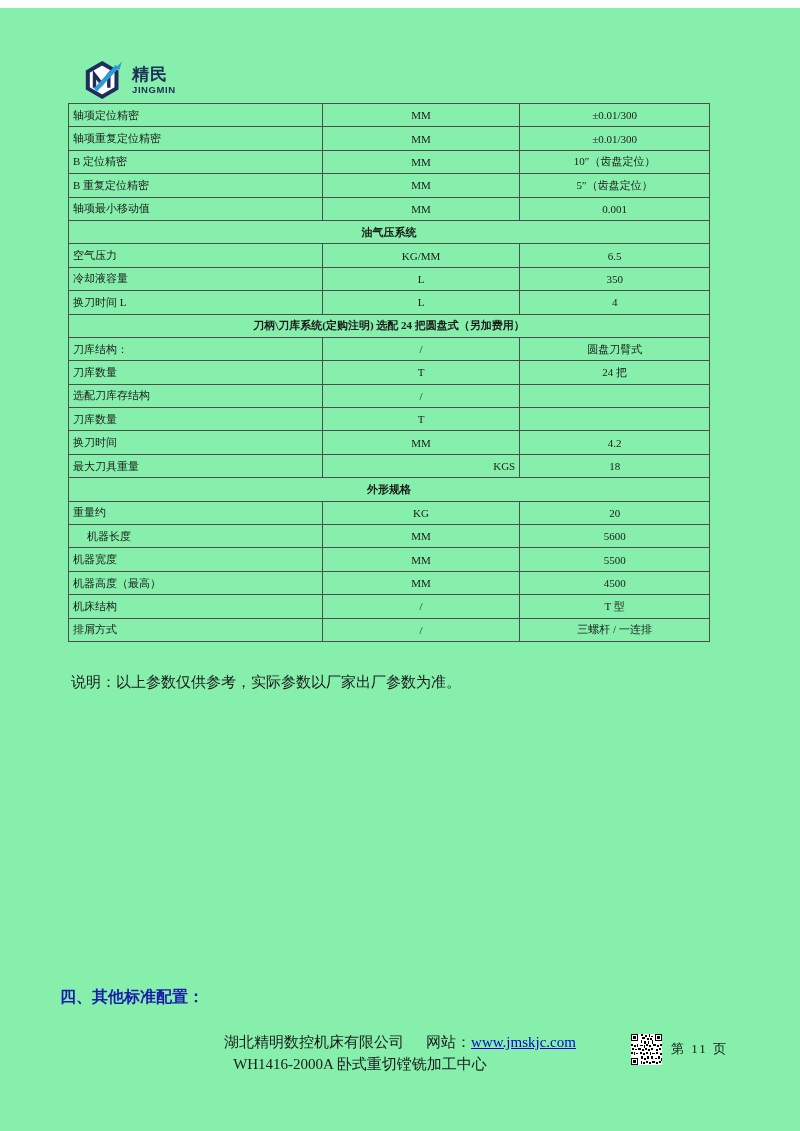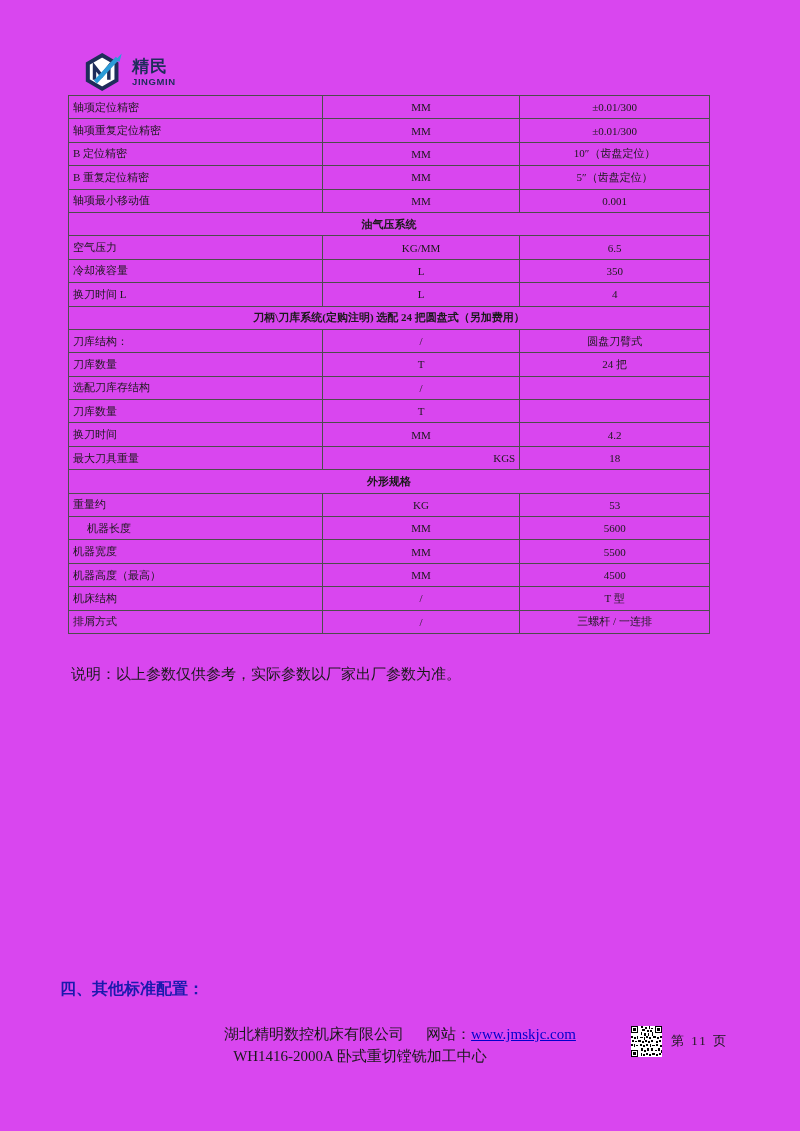--- a/index.html
+++ b/index.html
@@ -4,21 +4,21 @@
 <style>
   * { margin: 0; padding: 0; box-sizing: border-box; }
   html, body { background: #ffffff; }
   body {
     width: 800px; height: 1131px;
     position: relative;
     font-family: "Liberation Serif", "DejaVu Serif", serif;
     color: #1a1a1a;
     overflow: hidden;
   }
-  .page { position: absolute; inset: 0; background: #d946ef; }
+  .page { position: absolute; inset: 0; background: #86efac; margin-top: 8px; }
 
   
   .logo { position: absolute; left: 84px; top: 51px; display: flex; align-items: center; }
   .logo-mark { display: block; }
   .logo-text { margin-left: 6px; line-height: 1; }
   .logo-cn { font-size: 17px; font-weight: bold; color: #1e2d5a; letter-spacing: 1px; font-family: "Liberation Sans", sans-serif; }
   .logo-en { font-size: 9.5px; font-weight: bold; color: #1e2d5a; letter-spacing: 0.6px; margin-top: 2px; font-family: "Liberation Sans", sans-serif; }
 
   
   .spec-table {
@@ -157,21 +157,21 @@
           <td class="cell-label" style="border-color: rgb(77, 77, 77);">最大刀具重量</td>
           <td class="cell-unit" style="border-color: rgb(77, 77, 77); text-align: right;">KGS</td>
           <td class="cell-value" style="border-color: rgb(77, 77, 77);">18</td>
         </tr>
         <tr>
           <td colspan="3" class="section-cell" style="border-color: rgb(77, 77, 77);">外形规格</td>
         </tr>
         <tr>
           <td class="cell-label" style="border-color: rgb(77, 77, 77);">重量约</td>
           <td class="cell-unit" style="border-color: rgb(77, 77, 77);">KG</td>
-          <td class="cell-value" style="border-color: rgb(77, 77, 77);">53</td>
+          <td class="cell-value" style="border-color: rgb(77, 77, 77);">20</td>
         </tr>
         <tr>
           <td class="cell-label" style="border-color: rgb(77, 77, 77); padding-left: 18px;">机器长度</td>
           <td class="cell-unit" style="border-color: rgb(77, 77, 77);">MM</td>
           <td class="cell-value" style="border-color: rgb(77, 77, 77);">5600</td>
         </tr>
         <tr>
           <td class="cell-label" style="border-color: rgb(77, 77, 77);">机器宽度</td>
           <td class="cell-unit" style="border-color: rgb(77, 77, 77);">MM</td>
           <td class="cell-value" style="border-color: rgb(77, 77, 77);">5500</td>

